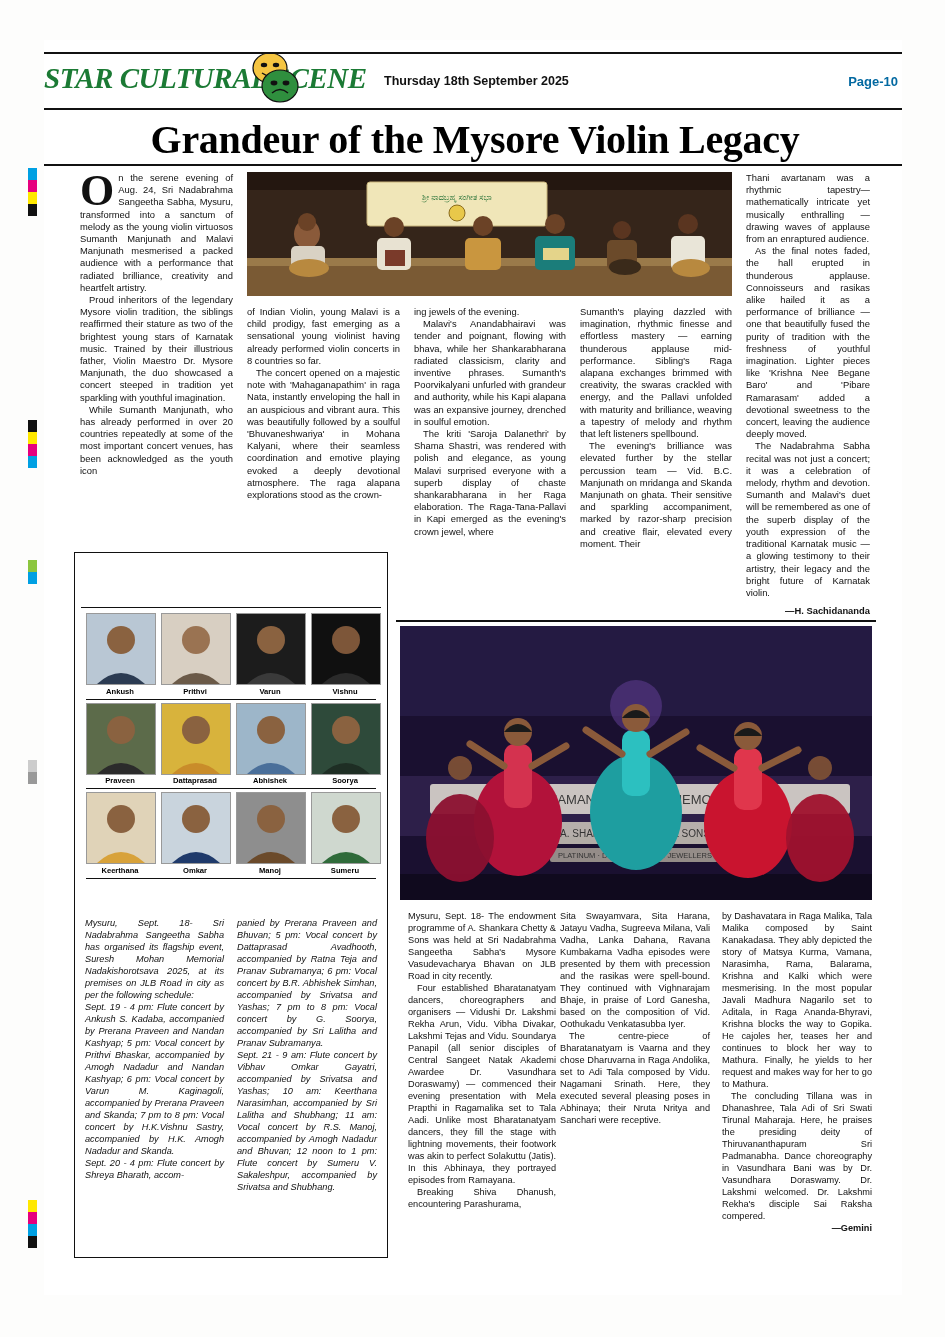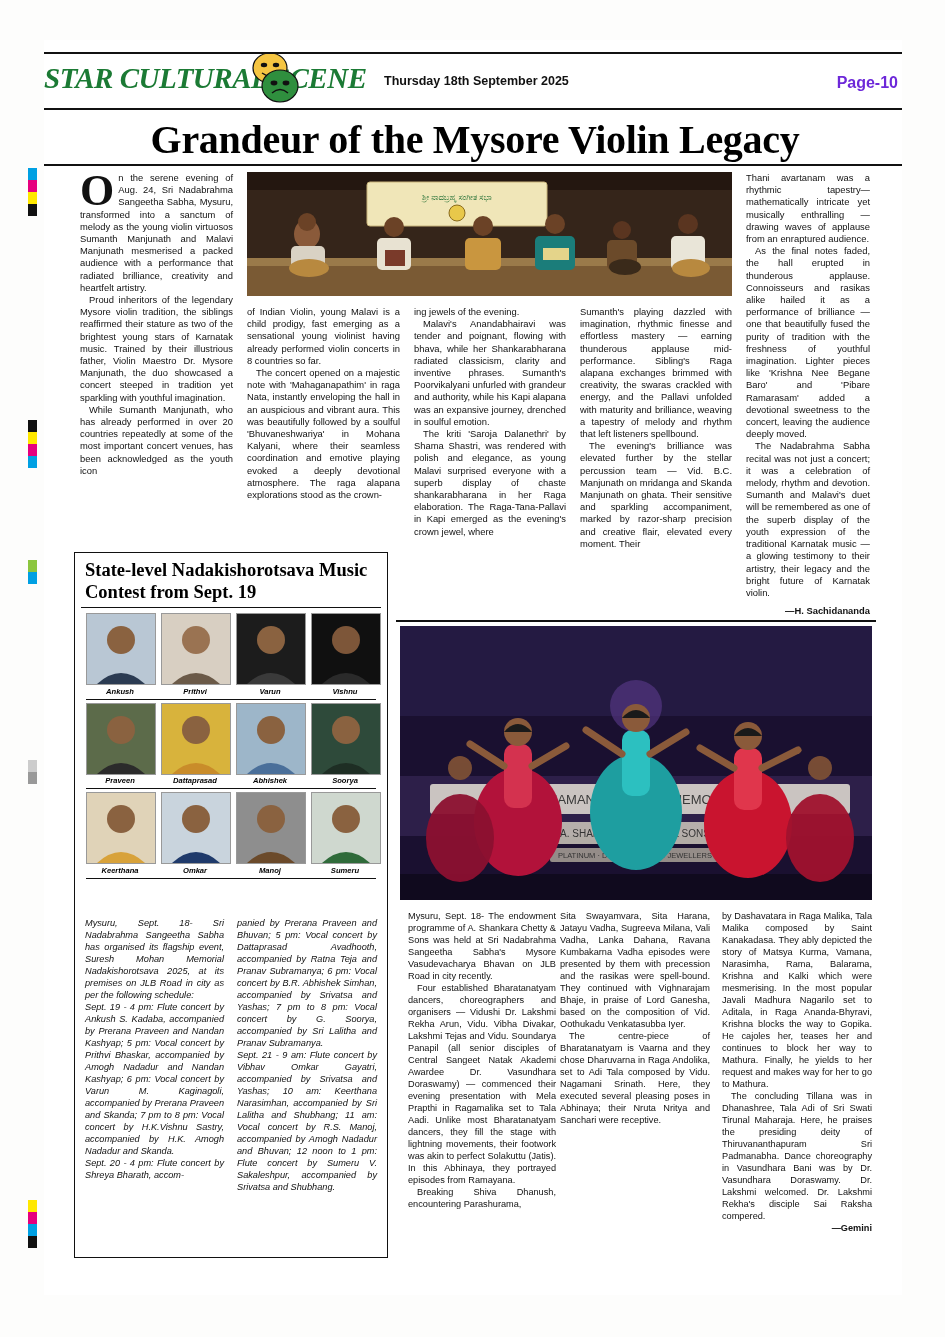--- a/index.html
+++ b/index.html
@@ -13,21 +13,21 @@
   
   .masthead{position:absolute;left:44px;top:60px;width:858px;height:46px;}
   .mh-title{
     position:absolute;left:0;top:2px;font-family:"Liberation Serif",serif;
     font-weight:bold;font-style:italic;font-size:29px;color:#1b7a34;letter-spacing:-0.5px;
     white-space:nowrap;
   }
   .mh-title .word2{text-align:right;}
   .mh-masks{position:absolute;left:196px;top:-8px;width:80px;height:52px;}
   .mh-date{position:absolute;left:340px;top:14px;font-size:12.5px;font-weight:bold;color:#111;}
-  .mh-page{position:absolute;right:4px;top:14px;font-size:16px;font-weight:bold;color:#6d28d9;}
+  .mh-page{position:absolute;right:4px;top:14px;font-size:13px;font-weight:bold;color:#0369a1;}
   .mh-rule-top{position:absolute;left:44px;top:52px;width:858px;height:2px;background:#111;}
   .mh-rule-bot{position:absolute;left:44px;top:108px;width:858px;height:2px;background:#111;}
 
   
   .headline{
     position:absolute;left:80px;top:116px;width:790px;
     font-family:"Liberation Serif",serif;font-weight:bold;font-size:40px;
     text-align:center;color:#000;letter-spacing:-0.3px;
   }
   .hl-rule{position:absolute;left:44px;top:164px;width:858px;height:1.5px;background:#111;}
@@ -55,21 +55,21 @@
   .boxL{position:absolute;left:74px;top:552px;width:312px;height:704px;border:1.2px solid #111;background:#fff;}
   .boxL-title{
     position:absolute;left:10px;top:6px;width:292px;font-family:"Liberation Serif",serif;
     font-weight:bold;font-size:18.5px;line-height:22px;color:#000;
   }
   .boxL-rule{position:absolute;left:6px;top:54px;width:300px;height:1px;background:#111;}
   .grid{position:absolute;left:11px;top:60px;width:290px;}
   .grow{display:flex;gap:7px;margin-bottom:3px;}
   .cell{width:68px;}
   .cell .ph{width:68px;height:70px;overflow:hidden;background:#ddd;border:0.5px solid #999;}
-  .cell .nm{font-size:7.6px;font-weight:bold;font-style:italic;text-align:center;margin-top:1.5px;}
+  .cell .nm{font-size:7.6px;font-weight:bold;text-align:center;margin-top:1.5px;}
   .grid-rule{height:1px;background:#111;margin:1px 0 3px 0;}
   .boxL-body{position:absolute;left:10px;top:364px;width:292px;height:330px;font-style:italic;}
   .bl-col{font-size:9.2px;line-height:12px;text-align:justify;color:#111;}
   .bl-left{position:absolute;left:0;top:0;width:139px;}
   .bl-right{position:absolute;left:152px;top:0;width:140px;}
 
   
   .boxR{position:absolute;left:396px;top:584px;width:480px;height:672px;}
   .brt{font-family:"Liberation Serif",serif;font-weight:bold;font-size:25px;color:#000;}
   .br-rule{position:absolute;left:0;top:36px;width:480px;height:1.5px;background:#111;}
@@ -210,21 +210,20 @@
   </div>
 
   <div class="col c5">
     <p class="first">Thani avartanam was a rhythmic tapestry—mathematically intricate yet musically enthralling — drawing waves of applause from an enraptured audience.</p>
     <p>As the final notes faded, the hall erupted in thunderous applause. Connoisseurs and rasikas alike hailed it as a performance of brilliance — one that beautifully fused the purity of tradition with the freshness of youthful imagination. Lighter pieces like 'Krishna Nee Begane Baro' and 'Pibare Ramarasam' added a devotional sweetness to the concert, leaving the audience deeply moved.</p>
     <p>The Nadabrahma Sabha recital was not just a concert; it was a celebration of melody, rhythm and devotion. Sumanth and Malavi's duet will be remembered as one of the superb display of the youth expression of the traditional Karnatak music — a glowing testimony to their artistry, their legacy and the bright future of Karnatak violin.</p>
     <div class="byline">—H. Sachidananda</div>
   </div>
 
   <div class="boxL">
-    <div class="boxL-title">State-level Nadakishorotsava Music Contest from Sept. 19</div>
     <div class="boxL-rule"></div>
 
     <div class="grid">
 
       <div class="grow">
         <div class="cell">
           <div class="ph">
             <svg viewBox="0 0 68 70" width="68" height="70">
                 <rect width="68" height="70" fill="#b9c7d4"></rect>
                 <circle cx="34" cy="26" r="14" fill="#8a6240"></circle>

